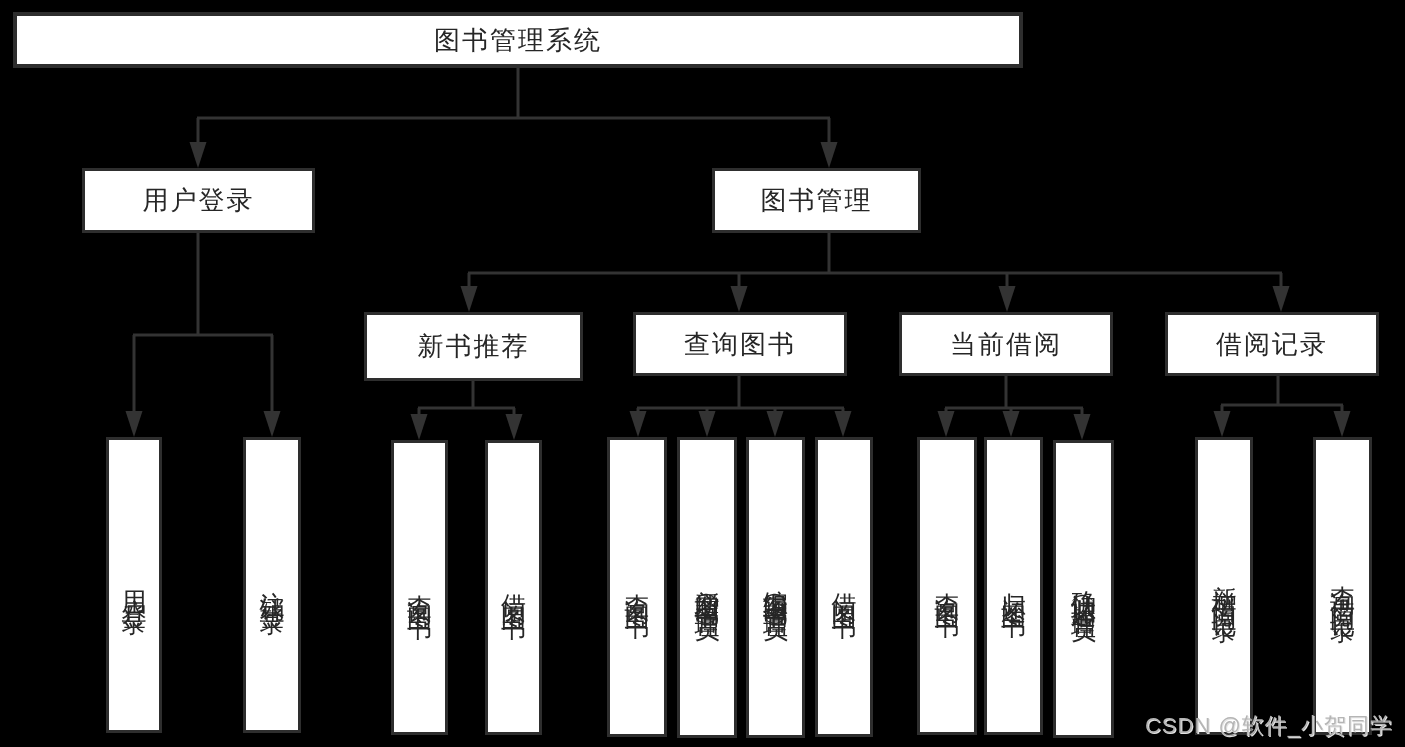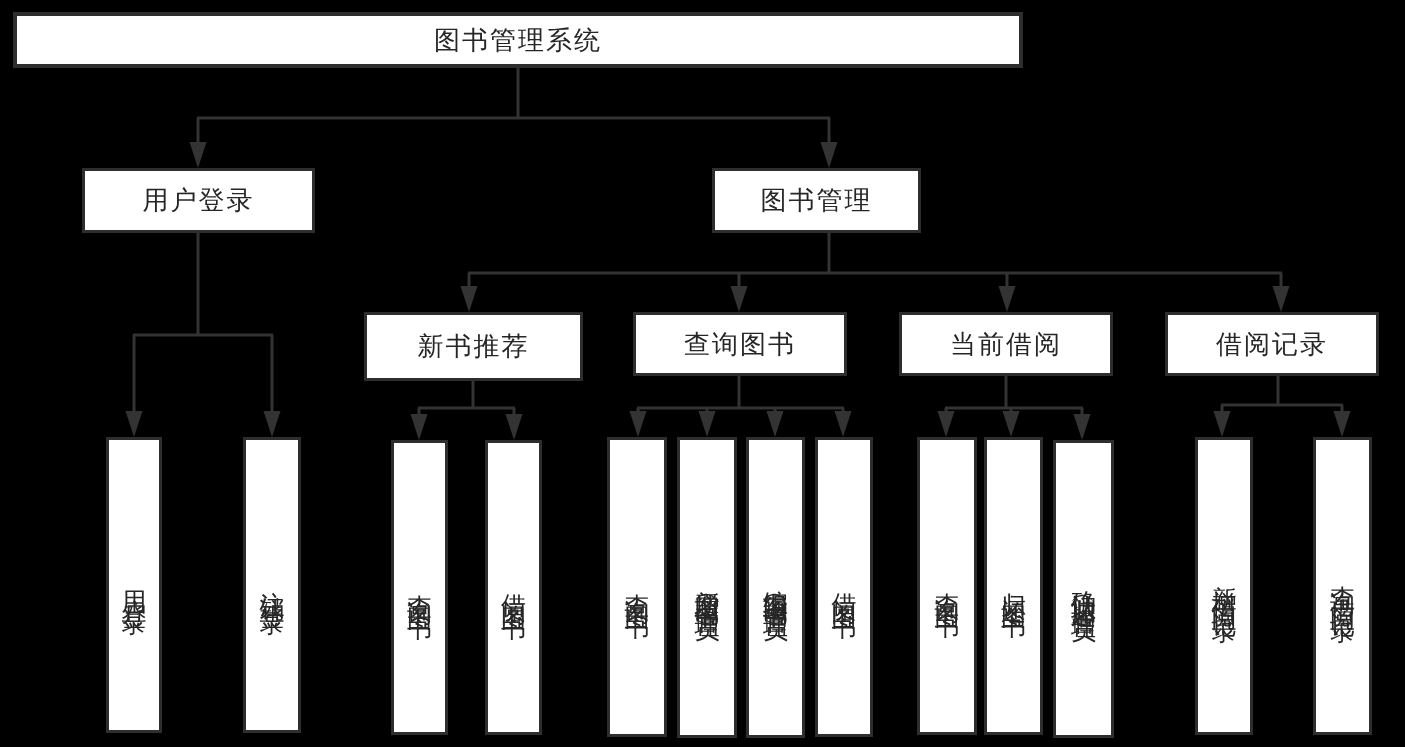--- a/index.html
+++ b/index.html
@@ -112,14 +112,15 @@
   <div class="node v long" style="left:746px; top:437px; width:59px; height:301px">编辑图书（管理员）</div>
   <div class="node v" style="left:815px; top:437px; width:58px; height:300px">借阅图书</div>
 
   <div class="node v" style="left:917px; top:437px; width:60px; height:298px">查询图书</div>
   <div class="node v" style="left:984px; top:437px; width:59px; height:298px">归还图书</div>
   <div class="node v long" style="left:1053px; top:440px; width:61px; height:298px">确认归还（管理员）</div>
 
   <div class="node v" style="left:1195px; top:437px; width:58px; height:298px">新增借阅记录</div>
   <div class="node v" style="left:1313px; top:437px; width:59px; height:298px">查询借阅记录</div>
 
+  <div class="watermark">CSDN @软件_小贺同学</div>
 
 </div>
 
 </body></html>

